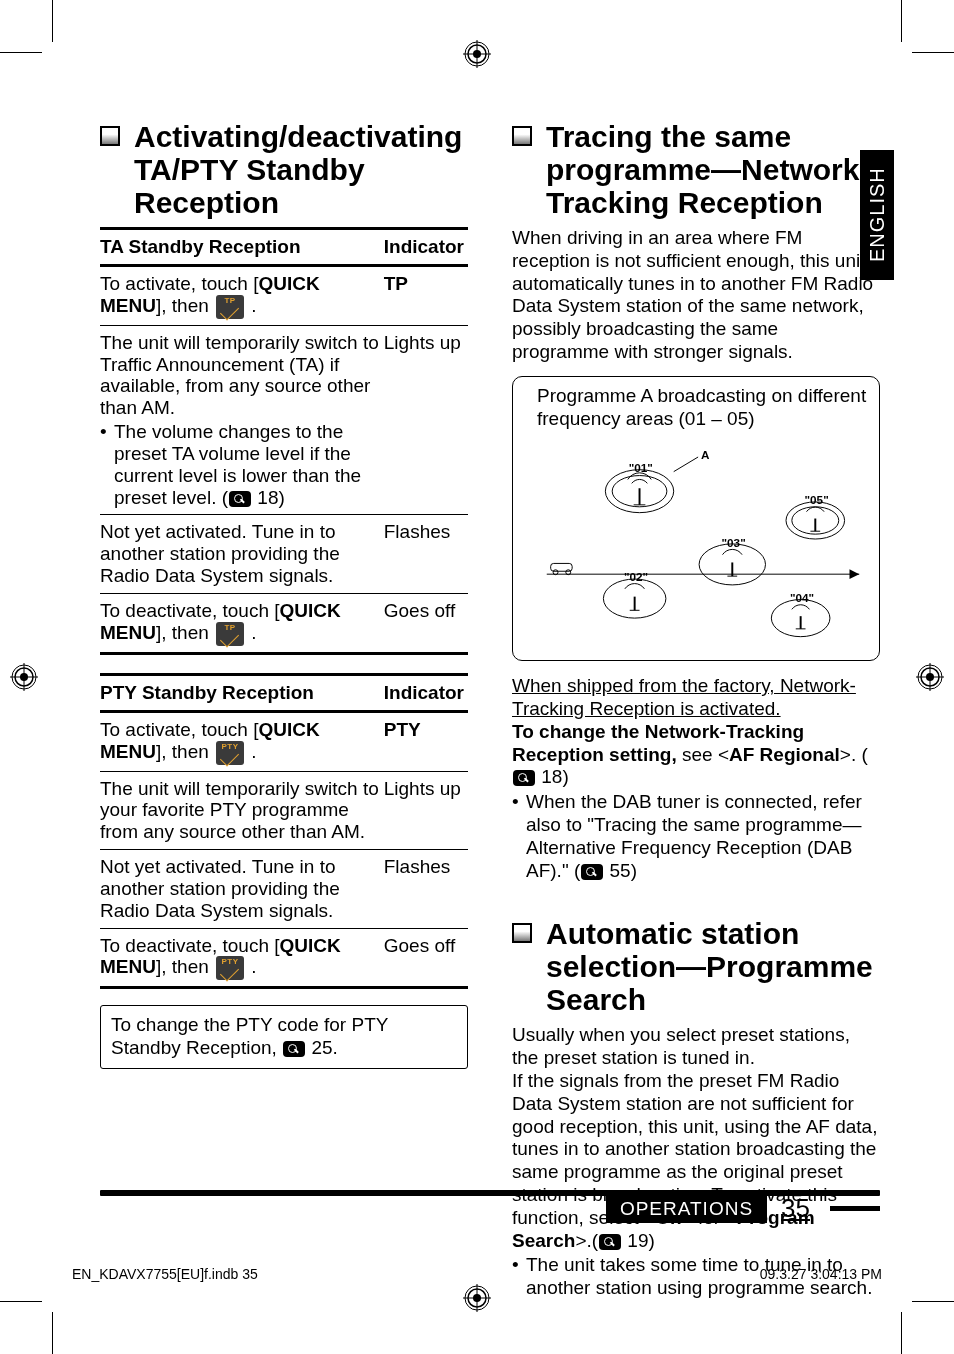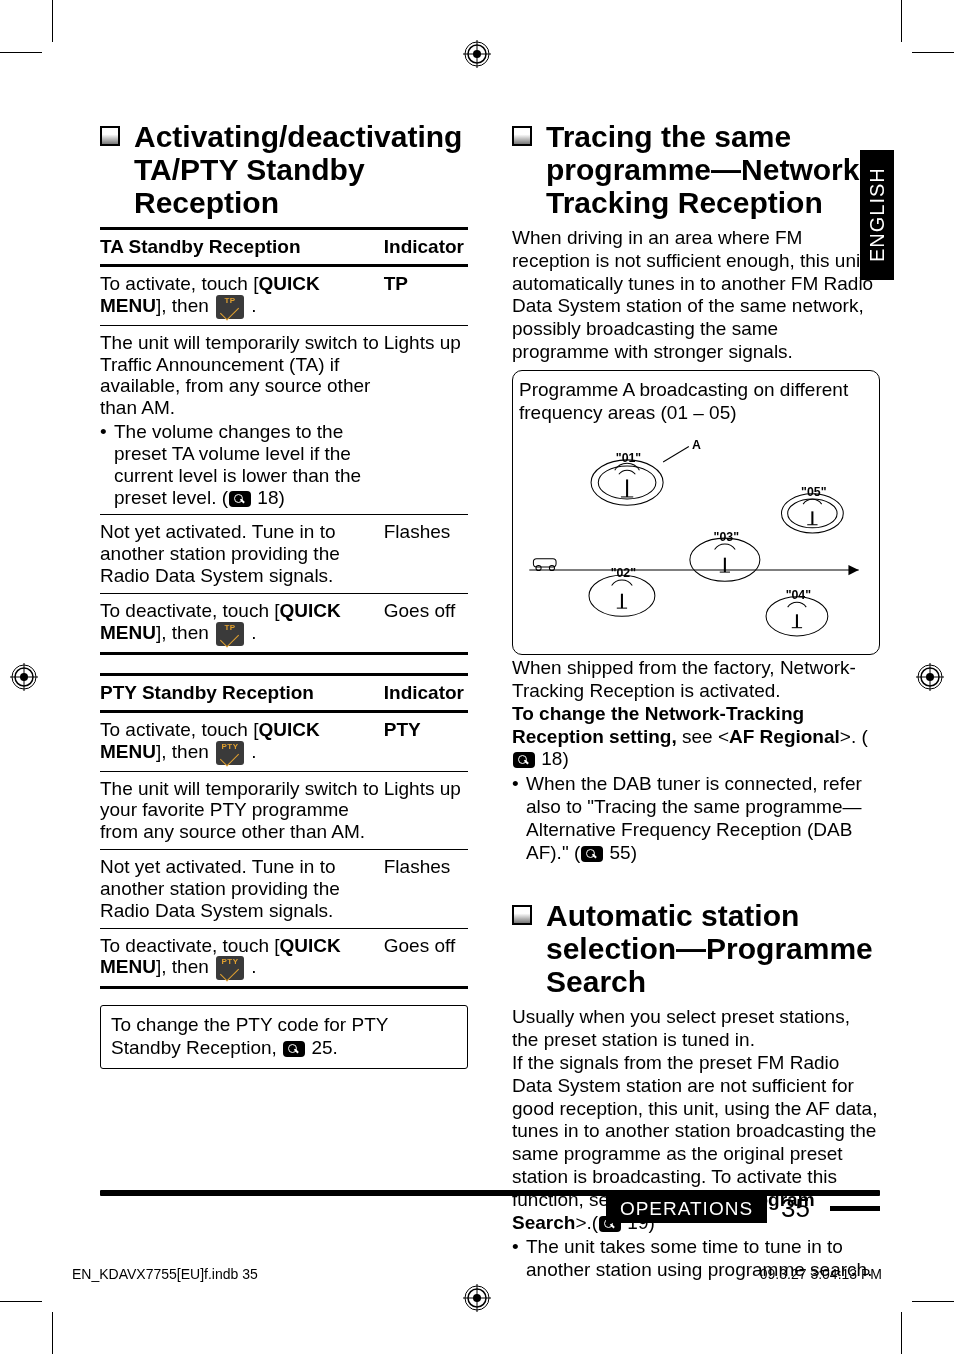--- a/index.html
+++ b/index.html
@@ -154,22 +154,22 @@
     justify-content:center;
     writing-mode:vertical-rl;
     transform:rotate(180deg);
     letter-spacing:1px;
   }
 
   
   .diagram-box{
     border:1px solid #000;
     border-radius:10px;
-    padding:8px 10px 4px 6px;
-    margin-top:6px;
+    padding:8px 10px 4px 24px;
+    margin-top:12px;
     font-size:19px;
     line-height:1.2;
     font-stretch:condensed;
   }
   .diagram-svg{ width:100%; height:220px; }
 
   
   .footer-bar{
     position:absolute;
     left:100px;
@@ -180,20 +180,21 @@
     height:6px; background:#000; border-radius:1px;
     margin-bottom:0;
   }
   .footer-bar .ops{
     float:right;
     display:flex;
     align-items:center;
     gap:14px;
     font-size:22px;
     margin-top:-3px;
+    text-decoration:underline;
   }
   .footer-bar .ops .lab{
     background:#000;color:#fff;
     padding:3px 14px;
     font-size:19px;
     letter-spacing:1px;
   }
   .footer-bar .ops .pg{
     font-size:26px; font-weight:normal;
   }
@@ -435,21 +436,21 @@
             <ellipse cx="0" cy="0" rx="24" ry="14" fill="none" stroke="#000"></ellipse>
             <path d="M-9 -9 A11 11 0 0 1 9 -9" fill="none" stroke="#000"></path>
             <line x1="0" y1="-2" x2="0" y2="11" stroke="#000" stroke-width="2"></line>
             <line x1="-5" y1="11" x2="5" y2="11" stroke="#000"></line>
             <text x="-11" y="-17">"05"</text>
           </g>
         </g>
       </svg>
     </div>
 
-    <div class="bodytext" style="margin-top:2px;">When shipped from the factory, Network-Tracking Reception is activated.</div>
+    <div class="bodytext" style="margin-top:14px;text-decoration:underline;">When shipped from the factory, Network-Tracking Reception is activated.</div>
     <div class="bodytext">
       <b>To change the Network-Tracking Reception setting, </b><span>see &lt;</span><b>AF Regional</b><span>&gt;. (</span><span class="ref-icon"></span> <span>18</span><span>)</span>
     </div>
     <ul class="dash bodytext">
       <li>
         <span>When the DAB tuner is connected, refer also to "Tracing the same programme—Alternative Frequency Reception (DAB AF)." (</span><span class="ref-icon"></span> <span>55</span><span>)</span>
       </li>
     </ul>
 
     <h2 class="section-title" style="margin-top:35px;">

